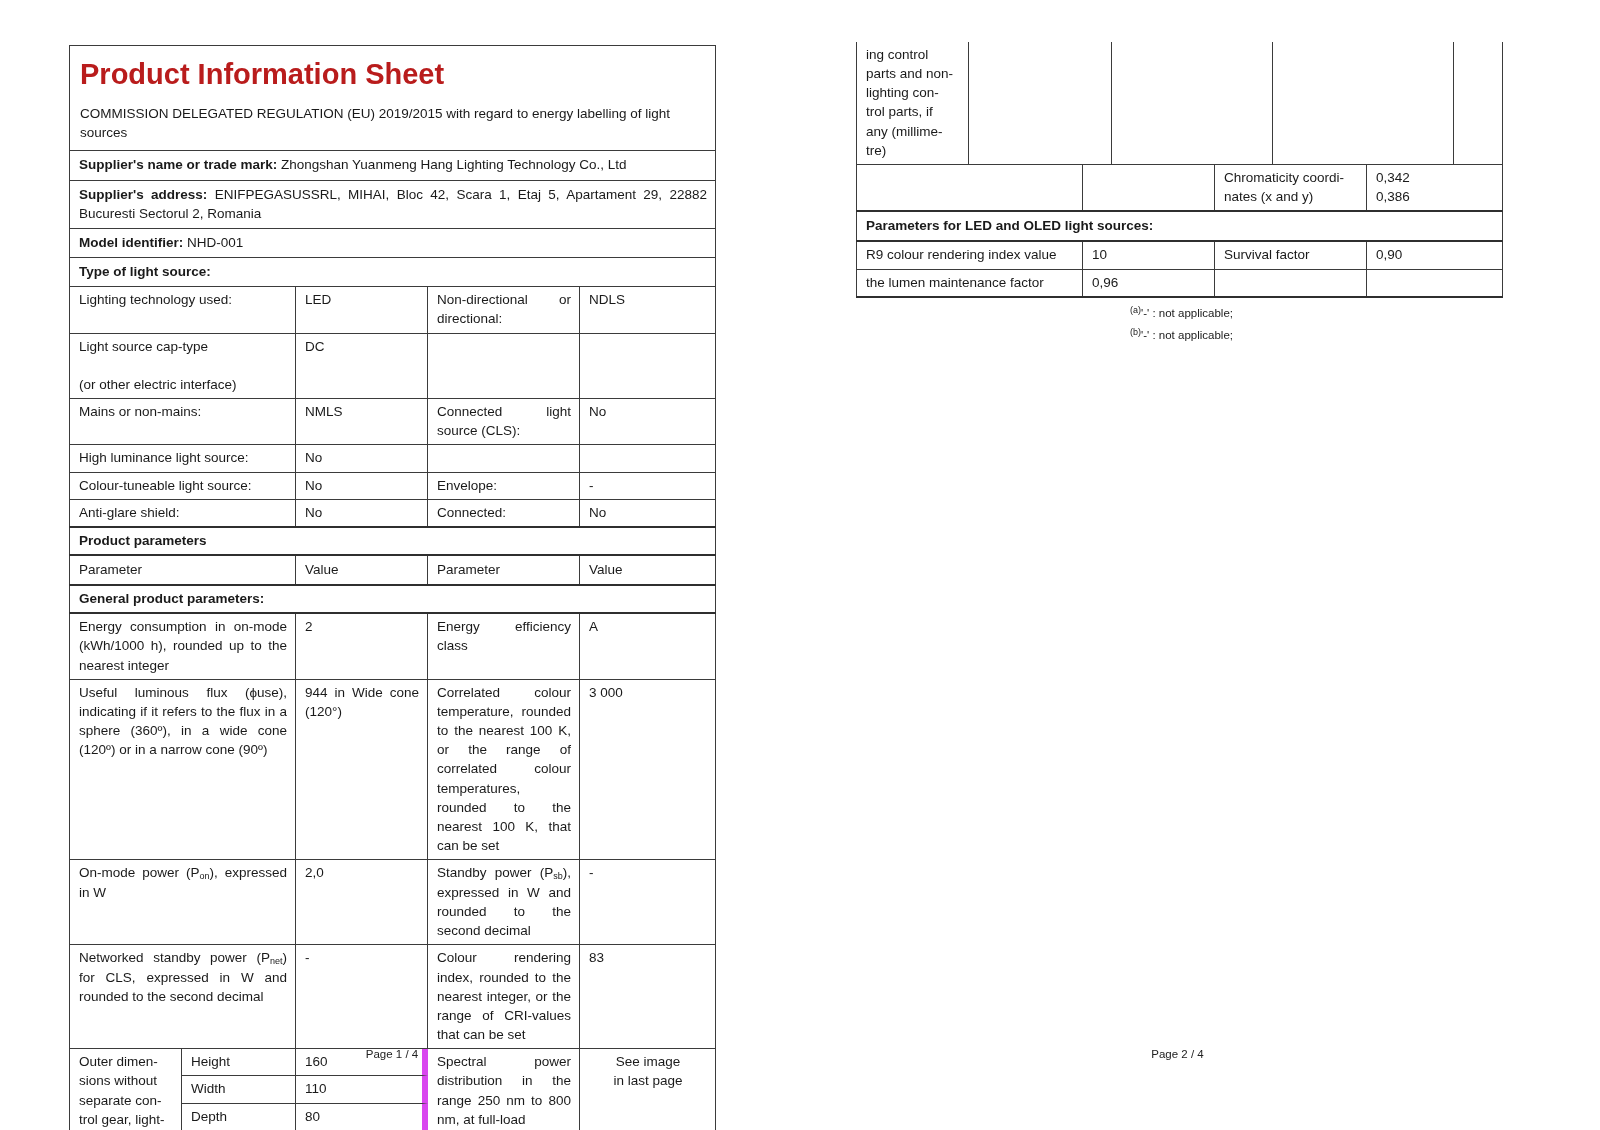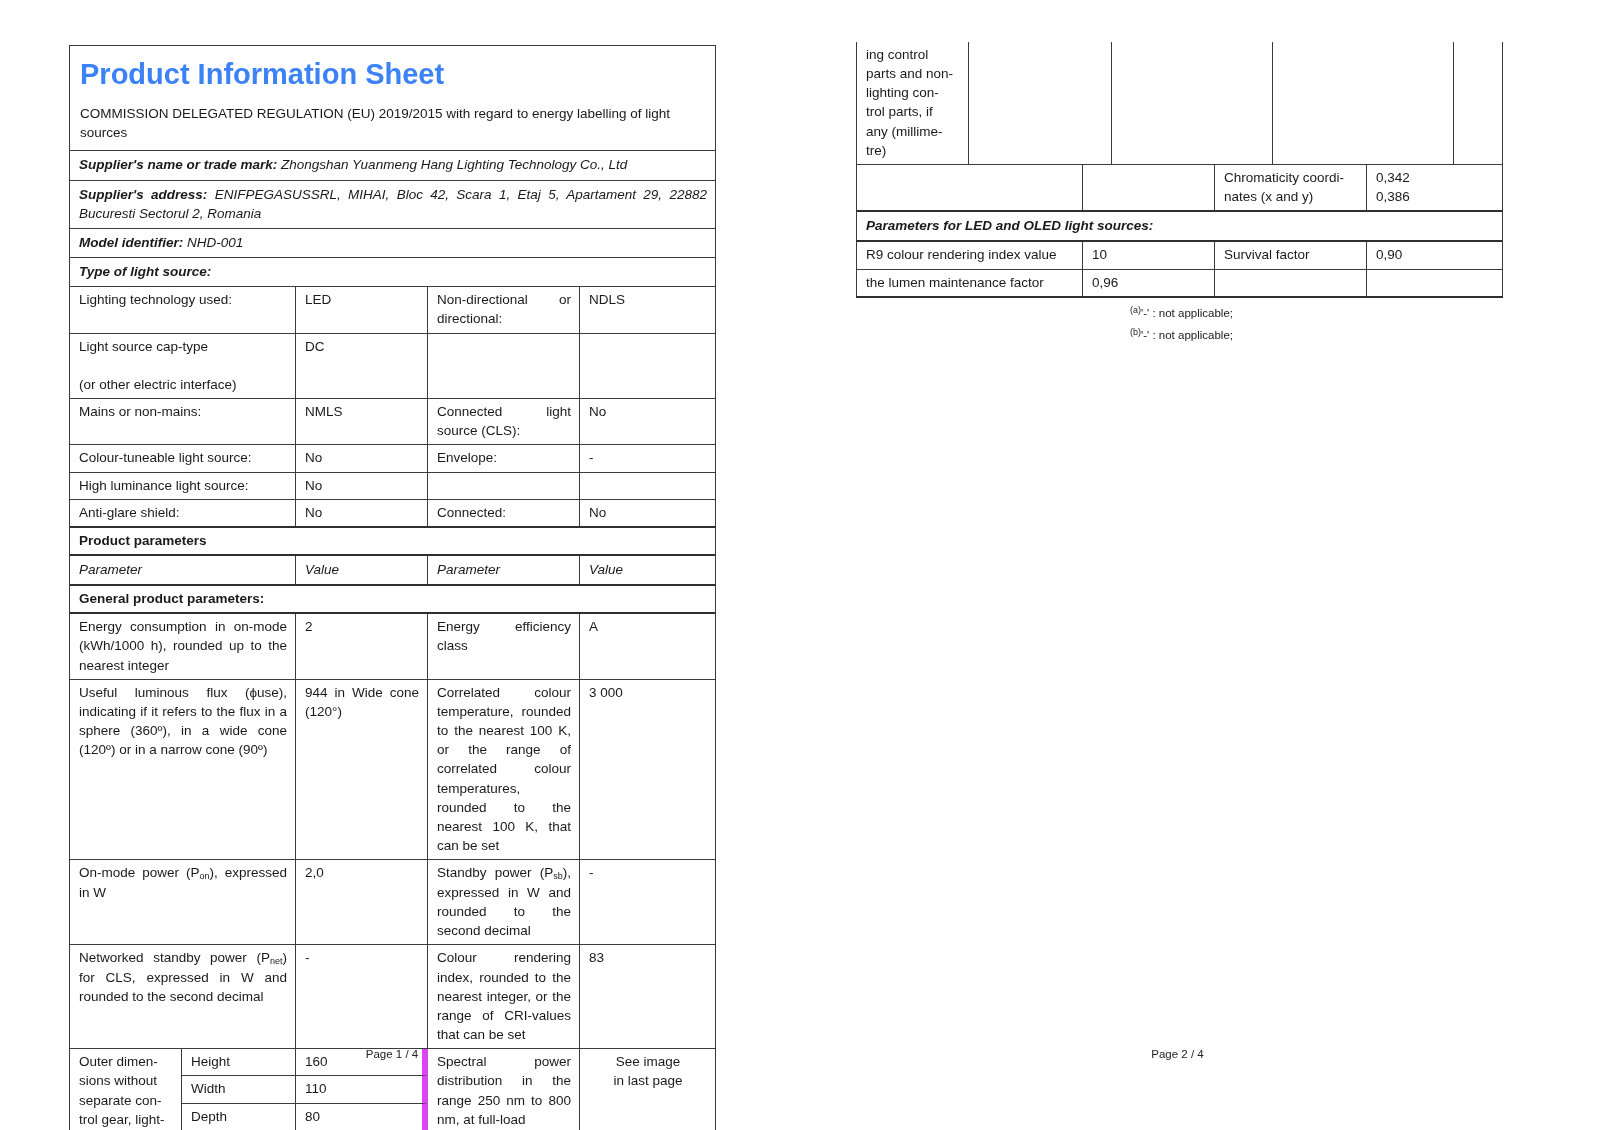--- a/index.html
+++ b/index.html
@@ -26,26 +26,26 @@
   td.v { text-align: center; padding: 3px 4px 4px 4px; }
   .b { font-weight: bold; }
   .center { text-align: left; }
   .nopad { padding: 0 !important; }
   tr.sec td { border-top: 2px solid #2f2f2f; border-bottom: 2px solid #2f2f2f; }
   tr.last-thick td { border-bottom: 2px solid #2f2f2f; }
 
   
   .title-cell { padding: 6px 12px 8px 10px !important; text-align: left !important; }
   .doc-title {
-    font-size: 29px; font-weight: bold; color: #3b82f6;
+    font-size: 29px; font-weight: bold; color: #b91c1c;
     margin: 2px 0 9px 0; letter-spacing: 0;
   }
   .regulation { margin: 0; text-align: left; }
 
-  .kv-cell { text-align: right; padding-top: 4px !important; padding-bottom: 5px !important; font-style: italic; }
+  .kv-cell { text-align: right; padding-top: 4px !important; padding-bottom: 5px !important; }
   .kv-cell .val { font-weight: normal; }
 
   sub { font-size: 9px; vertical-align: -2px; }
   sup { font-size: 9px; vertical-align: 5px; }
 
   
   tr.cut td { border-bottom: none; }
   .dims-grid {
     display: grid;
     grid-template-columns: 112px 114px 132px 152px 1fr;
@@ -135,30 +135,30 @@
           <td></td>
           <td class="v"></td>
         </tr>
         <tr>
           <td>Mains or non-mains:</td>
           <td class="v">NMLS</td>
           <td>Connected light source (CLS):</td>
           <td class="v">No</td>
         </tr>
         <tr>
+          <td>High luminance light source:</td>
+          <td class="v">No</td>
+          <td></td>
+          <td class="v"></td>
+        </tr>
+        <tr>
           <td>Colour-tuneable light source:</td>
           <td class="v">No</td>
           <td>Envelope:</td>
           <td class="v">-</td>
-        </tr>
-        <tr>
-          <td>High luminance light source:</td>
-          <td class="v">No</td>
-          <td></td>
-          <td class="v"></td>
         </tr>
         <tr>
           <td>Anti-glare shield:</td>
           <td class="v">No</td>
           <td>Connected:</td>
           <td class="v">No</td>
         </tr>
 
         <tr class="sec">
           <td colspan="4" class="center b">Product parameters</td>

